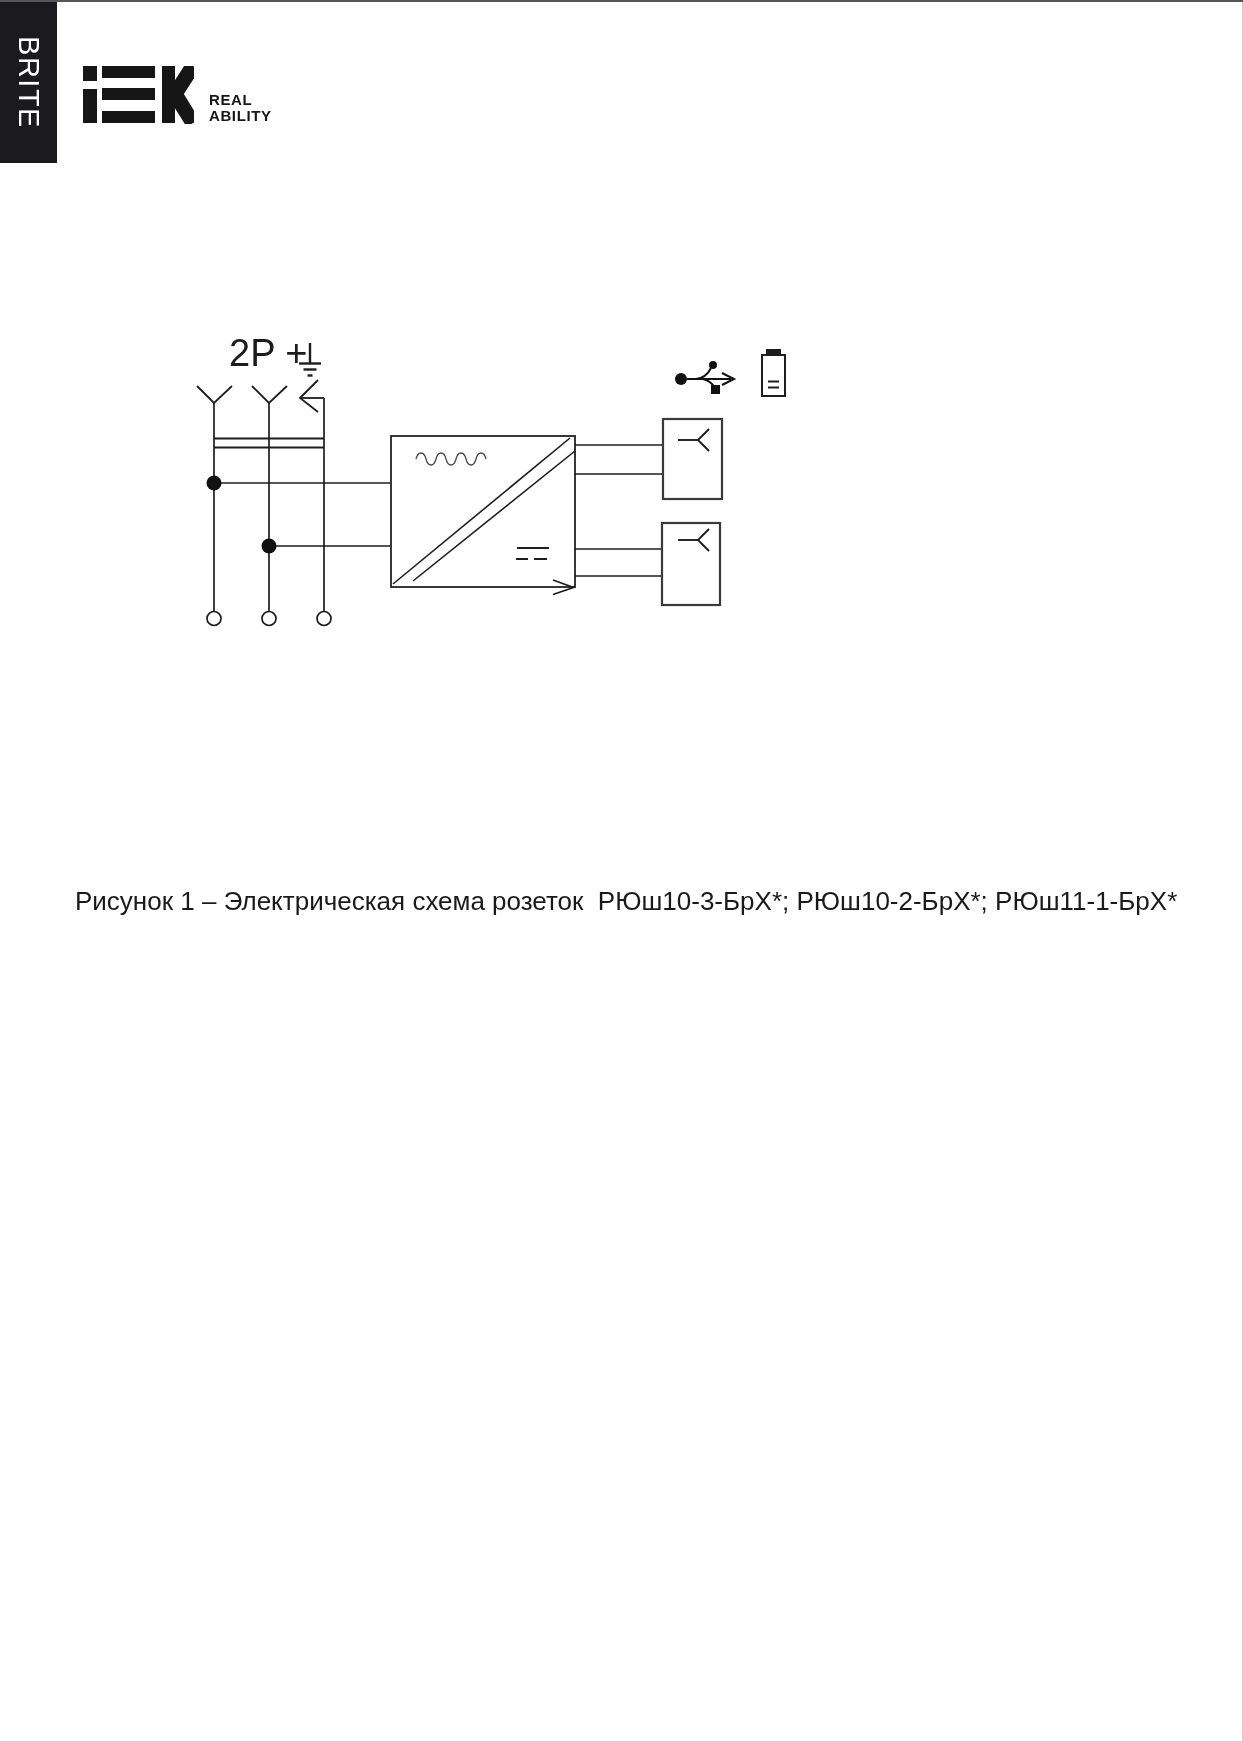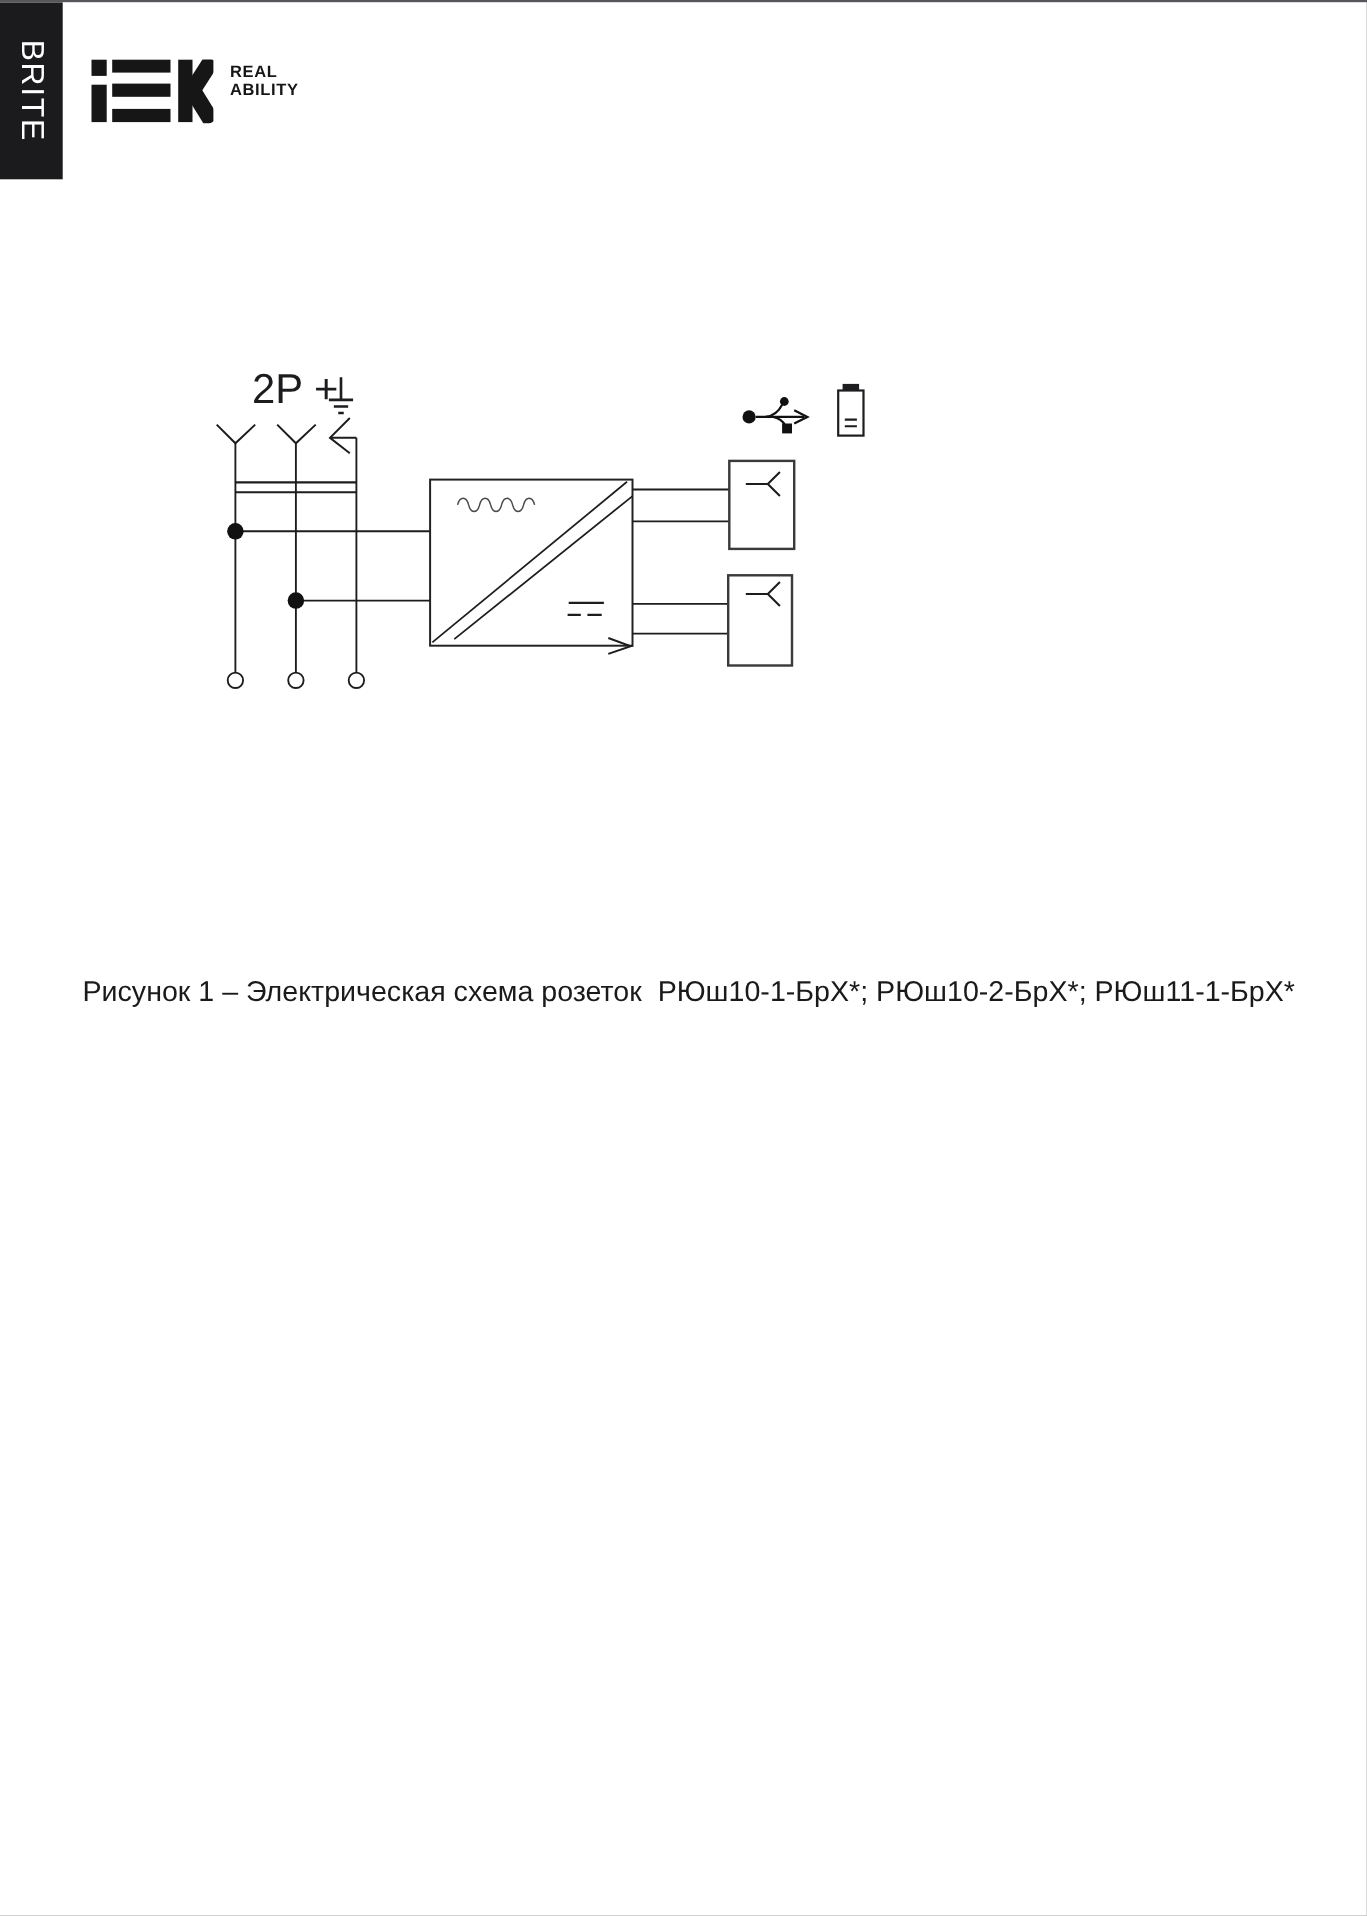--- a/index.html
+++ b/index.html
@@ -20,22 +20,22 @@
     display:flex;align-items:center;justify-content:center;
   }
   .brand-bar .brand-label{
     transform:rotate(90deg);
     color:#ffffff;
     font-size:29px;
     letter-spacing:1.5px;
     white-space:nowrap;
   }
   .logo-wrap{
-    position:absolute;left:83px;top:52px;
-    display:flex;align-items:flex-start;
+    position:absolute;left:83px;top:64px;
+    display:flex;align-items:flex-end;
   }
   .tagline{
     margin-left:15px;margin-top:4px;
     font-weight:bold;
     font-size:15px;line-height:16px;
     letter-spacing:0.6px;
     color:#161616;
   }
   .schematic{
     position:absolute;left:150px;top:290px;
@@ -174,15 +174,15 @@
     </g>
 
     <g>
       <rect x="766" y="347" width="15" height="7" fill="#1d1d1f"></rect>
       <rect x="762" y="353" width="23" height="41" fill="#ffffff" stroke="#1d1d1f" stroke-width="2"></rect>
       <path d="M768 379.5 H779" stroke="#1d1d1f" stroke-width="2" fill="none"></path>
       <path d="M768 385.5 H779" stroke="#1d1d1f" stroke-width="2" fill="none"></path>
     </g>
   </svg>
 
-  <div class="caption">Рисунок 1 – Электрическая схема розеток  РЮш10-1-БрХ*; РЮш10-2-БрХ*; РЮш11-1-БрХ*</div>
+  <div class="caption">Рисунок 1 – Электрическая схема розеток  РЮш10-3-БрХ*; РЮш10-2-БрХ*; РЮш11-1-БрХ*</div>
 
 </div>
 
 </body></html>

